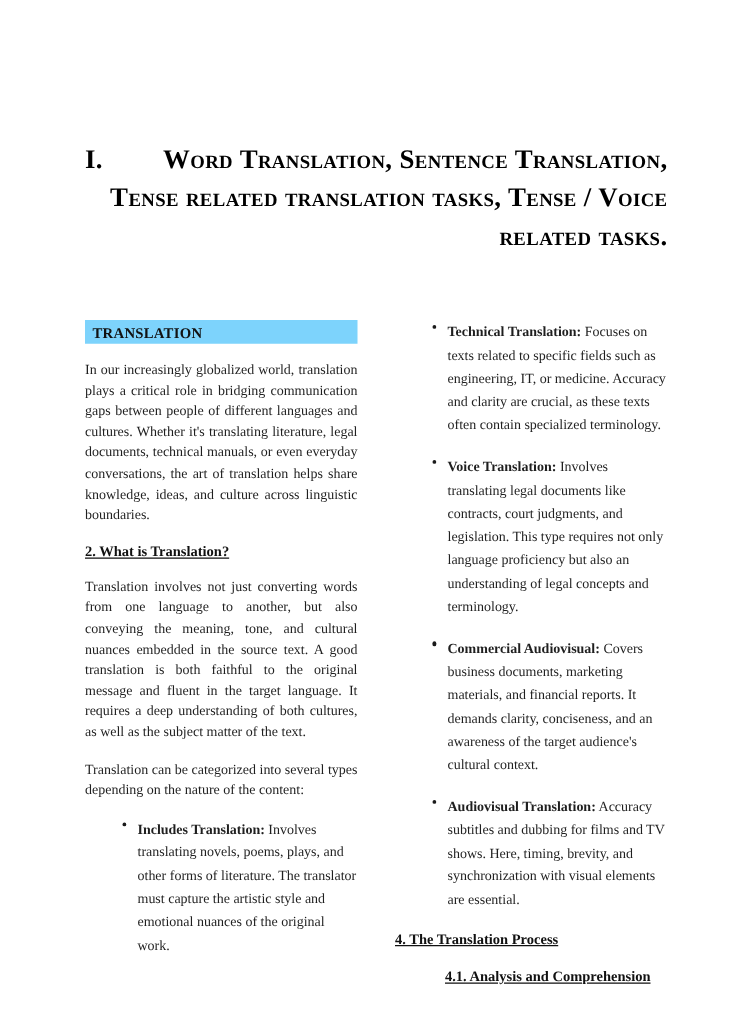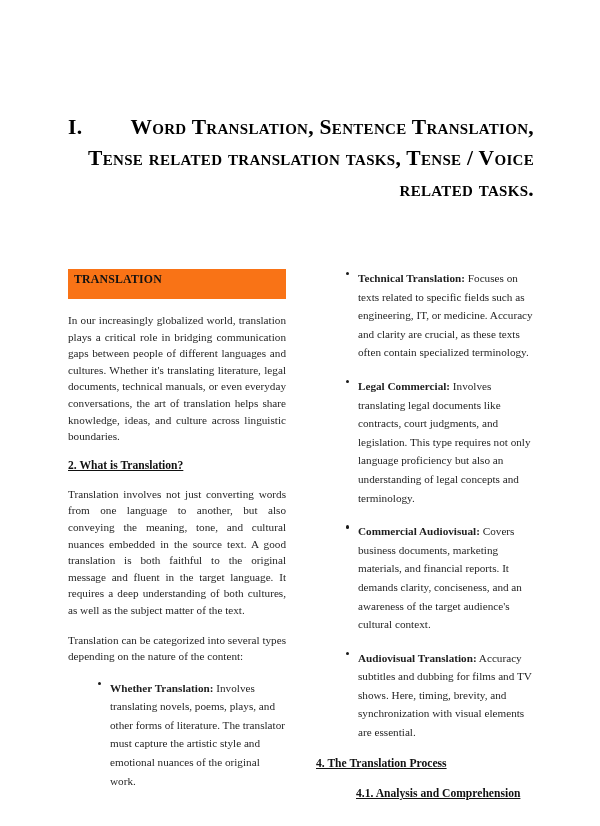--- a/index.html
+++ b/index.html
@@ -85,43 +85,42 @@
     text-decoration: underline;
   }
   h3.sec-head.indent {
     margin-left: 40px;
     margin-top: 14px;
     margin-bottom: 0;
   }
 
   
   .band-head {
-    background: #f97316;
+    background: #7dd3fc;
     display: block;
     width: 100%;
     box-sizing: border-box;
-    padding: 3px 0 12px 6px;
+    padding: 3px 0 1px 6px;
     font-size: 11.8px;
     font-weight: bold;
     letter-spacing: 0.2px;
     color: #121212;
-    margin: 13px 0 13px 0;
+    margin: 0 0 13px 0;
   }
 
   
   ul.bullets {
     list-style: none;
     margin: 0;
     padding: 0;
   }
   ul.bullets > li {
     position: relative;
     padding-left: 42px;
     margin-bottom: 15px;
-    margin-top: 12px;
   }
   ul.bullets > li:last-child {
     margin-bottom: 0;
   }
   ul.bullets > li .dot {
     position: absolute;
     left: 30px;
     top: 4px;
     width: 3.4px;
     height: 3.4px;
@@ -153,36 +152,36 @@
       <h3 class="sec-head">2. What is Translation?</h3>
 
       <p class="body-text">Translation involves not just converting words from one language to another, but also conveying the meaning, tone, and cultural nuances embedded in the source text. A good translation is both faithful to the original message and fluent in the target language. It requires a deep understanding of both cultures, as well as the subject matter of the text.</p>
 
 
       <p class="body-text">Translation can be categorized into several types depending on the nature of the content:</p>
 
       <ul class="bullets">
         <li>
           <span class="dot"></span>
-          <span class="bullet-body"><span class="bullet-lead">Whether Translation:</span><span> Involves translating novels, poems, plays, and other forms of literature. The translator must capture the artistic style and emotional nuances of the original work.</span></span>
+          <span class="bullet-body"><span class="bullet-lead">Includes Translation:</span><span> Involves translating novels, poems, plays, and other forms of literature. The translator must capture the artistic style and emotional nuances of the original work.</span></span>
         </li>
       </ul>
 
     </div>
 
     <div class="col">
 
       <ul class="bullets">
         <li>
           <span class="dot"></span>
           <span class="bullet-body"><span class="bullet-lead">Technical Translation:</span><span> Focuses on texts related to specific fields such as engineering, IT, or medicine. Accuracy and clarity are crucial, as these texts often contain specialized terminology.</span></span>
         </li>
         <li>
           <span class="dot"></span>
-          <span class="bullet-body"><span class="bullet-lead">Legal Commercial:</span><span> Involves translating legal documents like contracts, court judgments, and legislation. This type requires not only language proficiency but also an understanding of legal concepts and terminology.</span></span>
+          <span class="bullet-body"><span class="bullet-lead">Voice Translation:</span><span> Involves translating legal documents like contracts, court judgments, and legislation. This type requires not only language proficiency but also an understanding of legal concepts and terminology.</span></span>
         </li>
         <li>
           <span class="dot"></span>
           <span class="bullet-body"><span class="bullet-lead">Commercial Audiovisual:</span><span> Covers business documents, marketing materials, and financial reports. It demands clarity, conciseness, and an awareness of the target audience's cultural context.</span></span>
         </li>
         <li>
           <span class="dot"></span>
           <span class="bullet-body"><span class="bullet-lead">Audiovisual Translation:</span><span> Accuracy subtitles and dubbing for films and TV shows. Here, timing, brevity, and synchronization with visual elements are essential.</span></span>
         </li>
       </ul>

